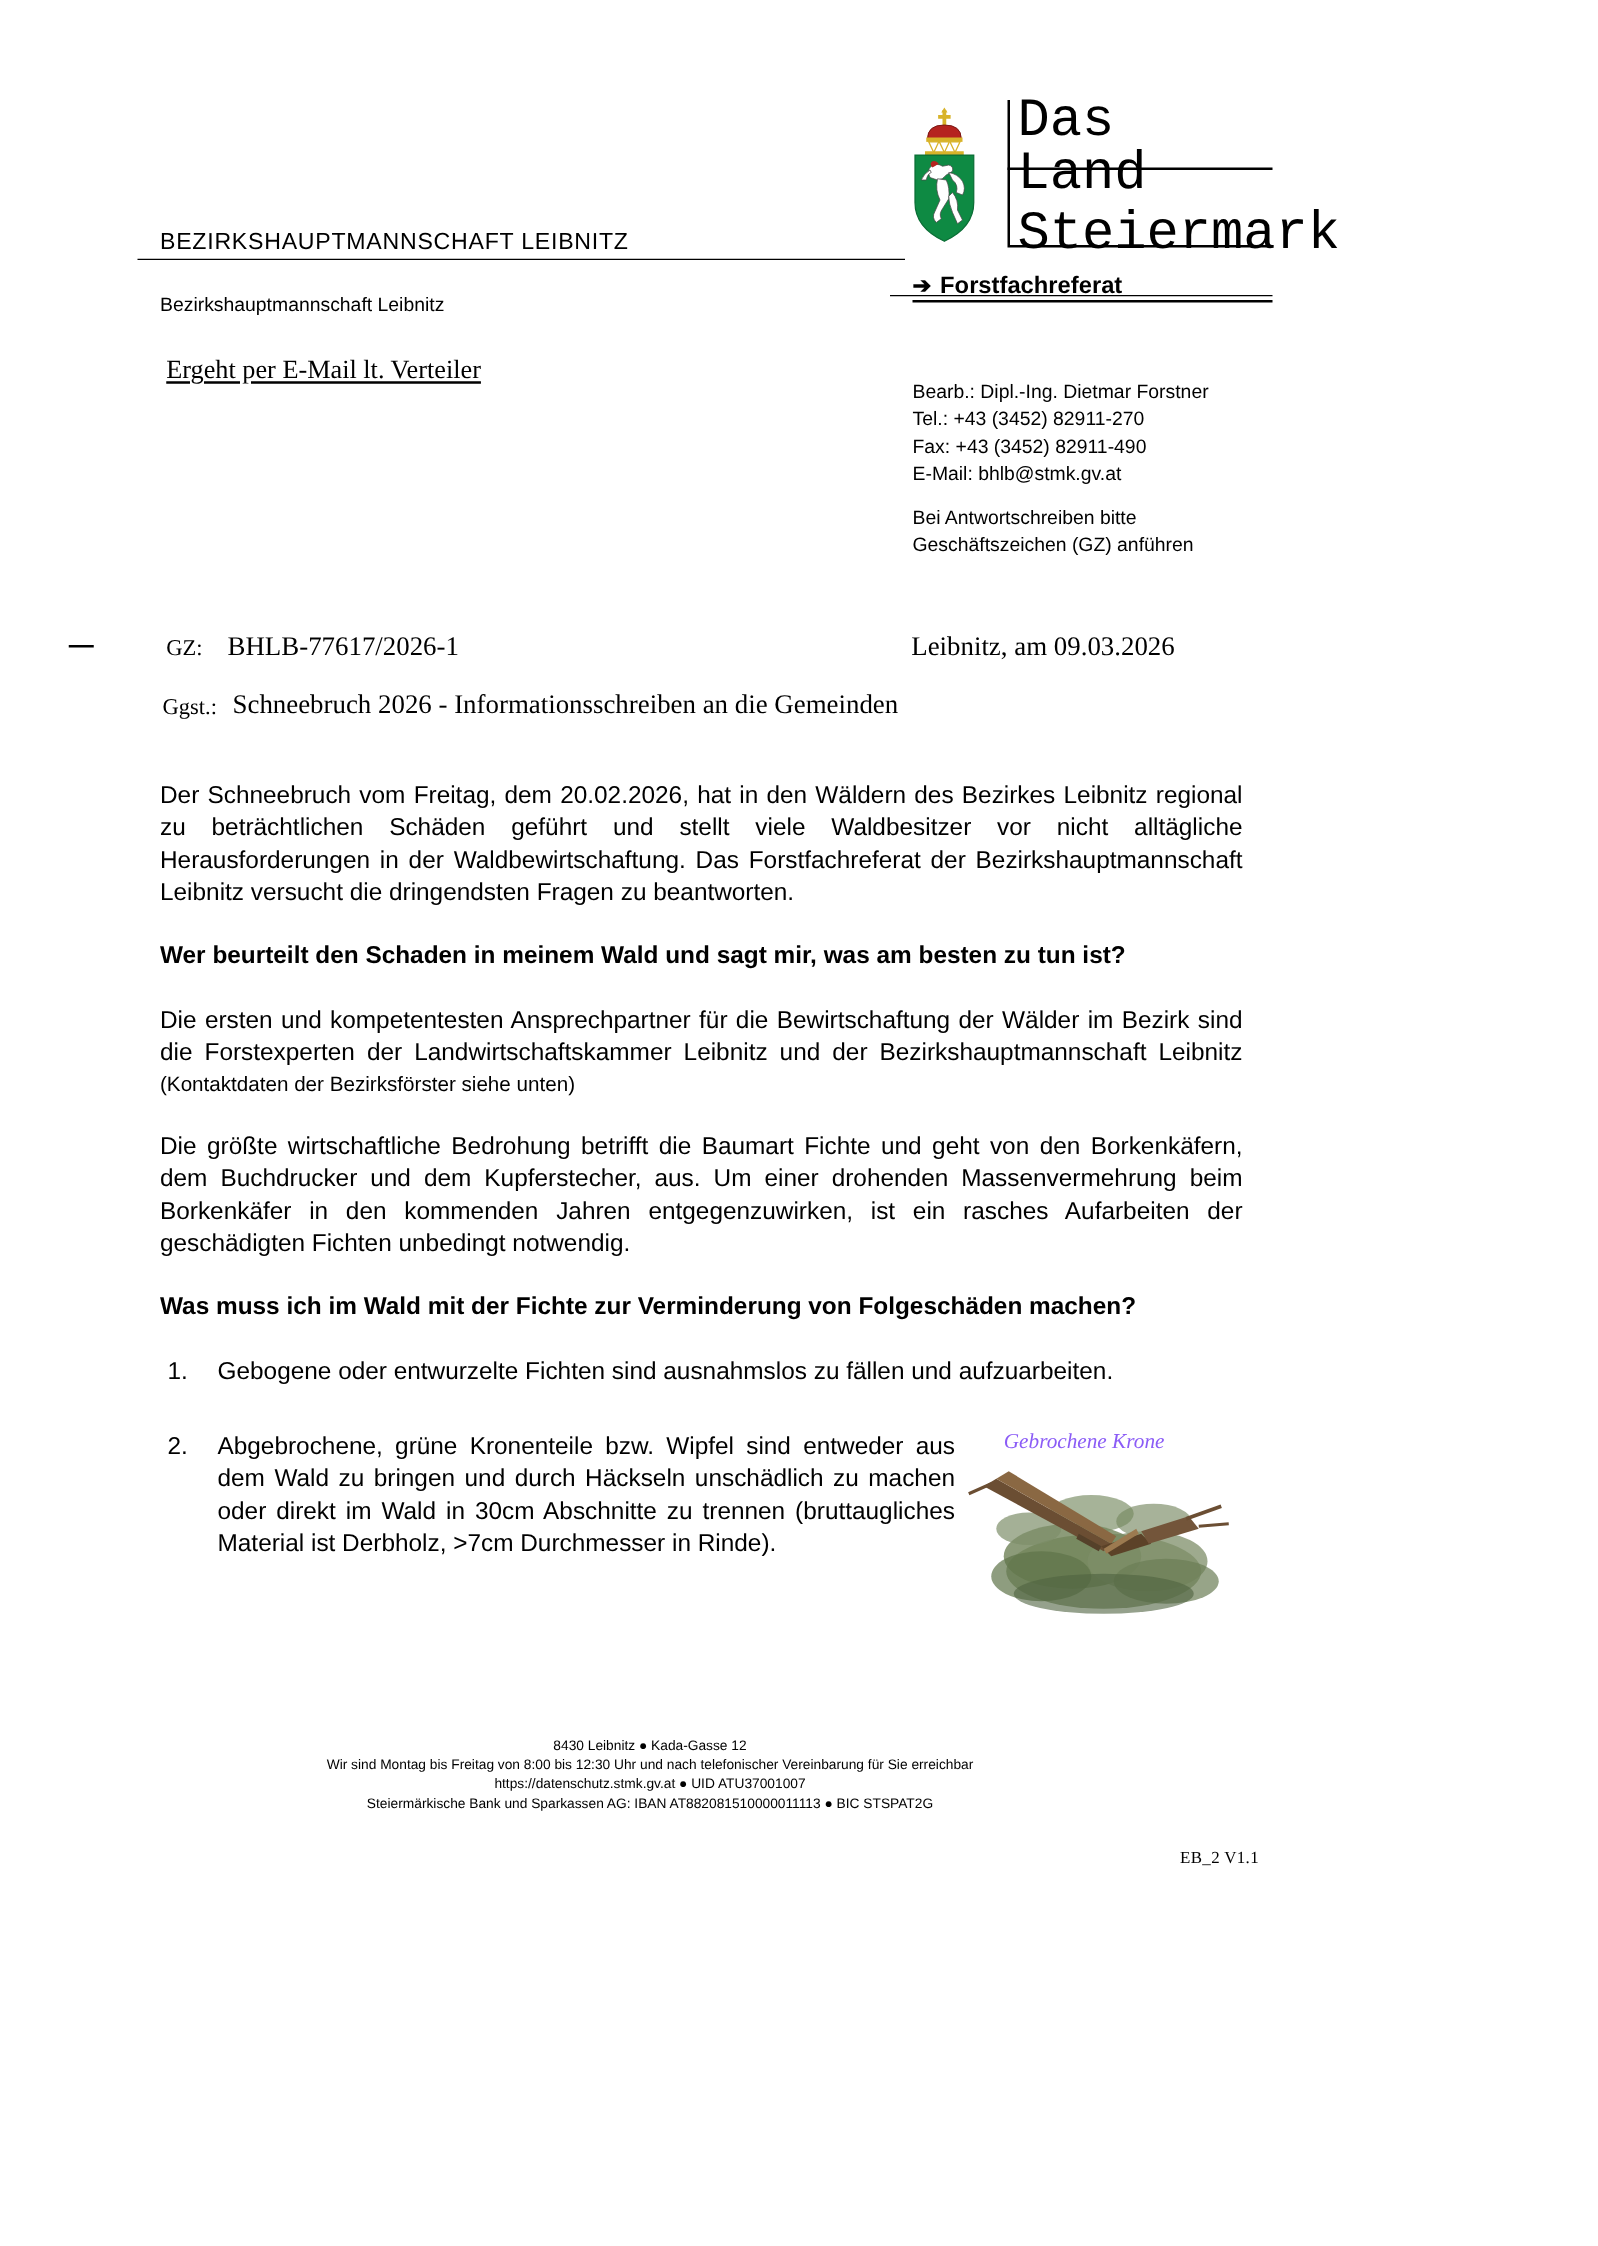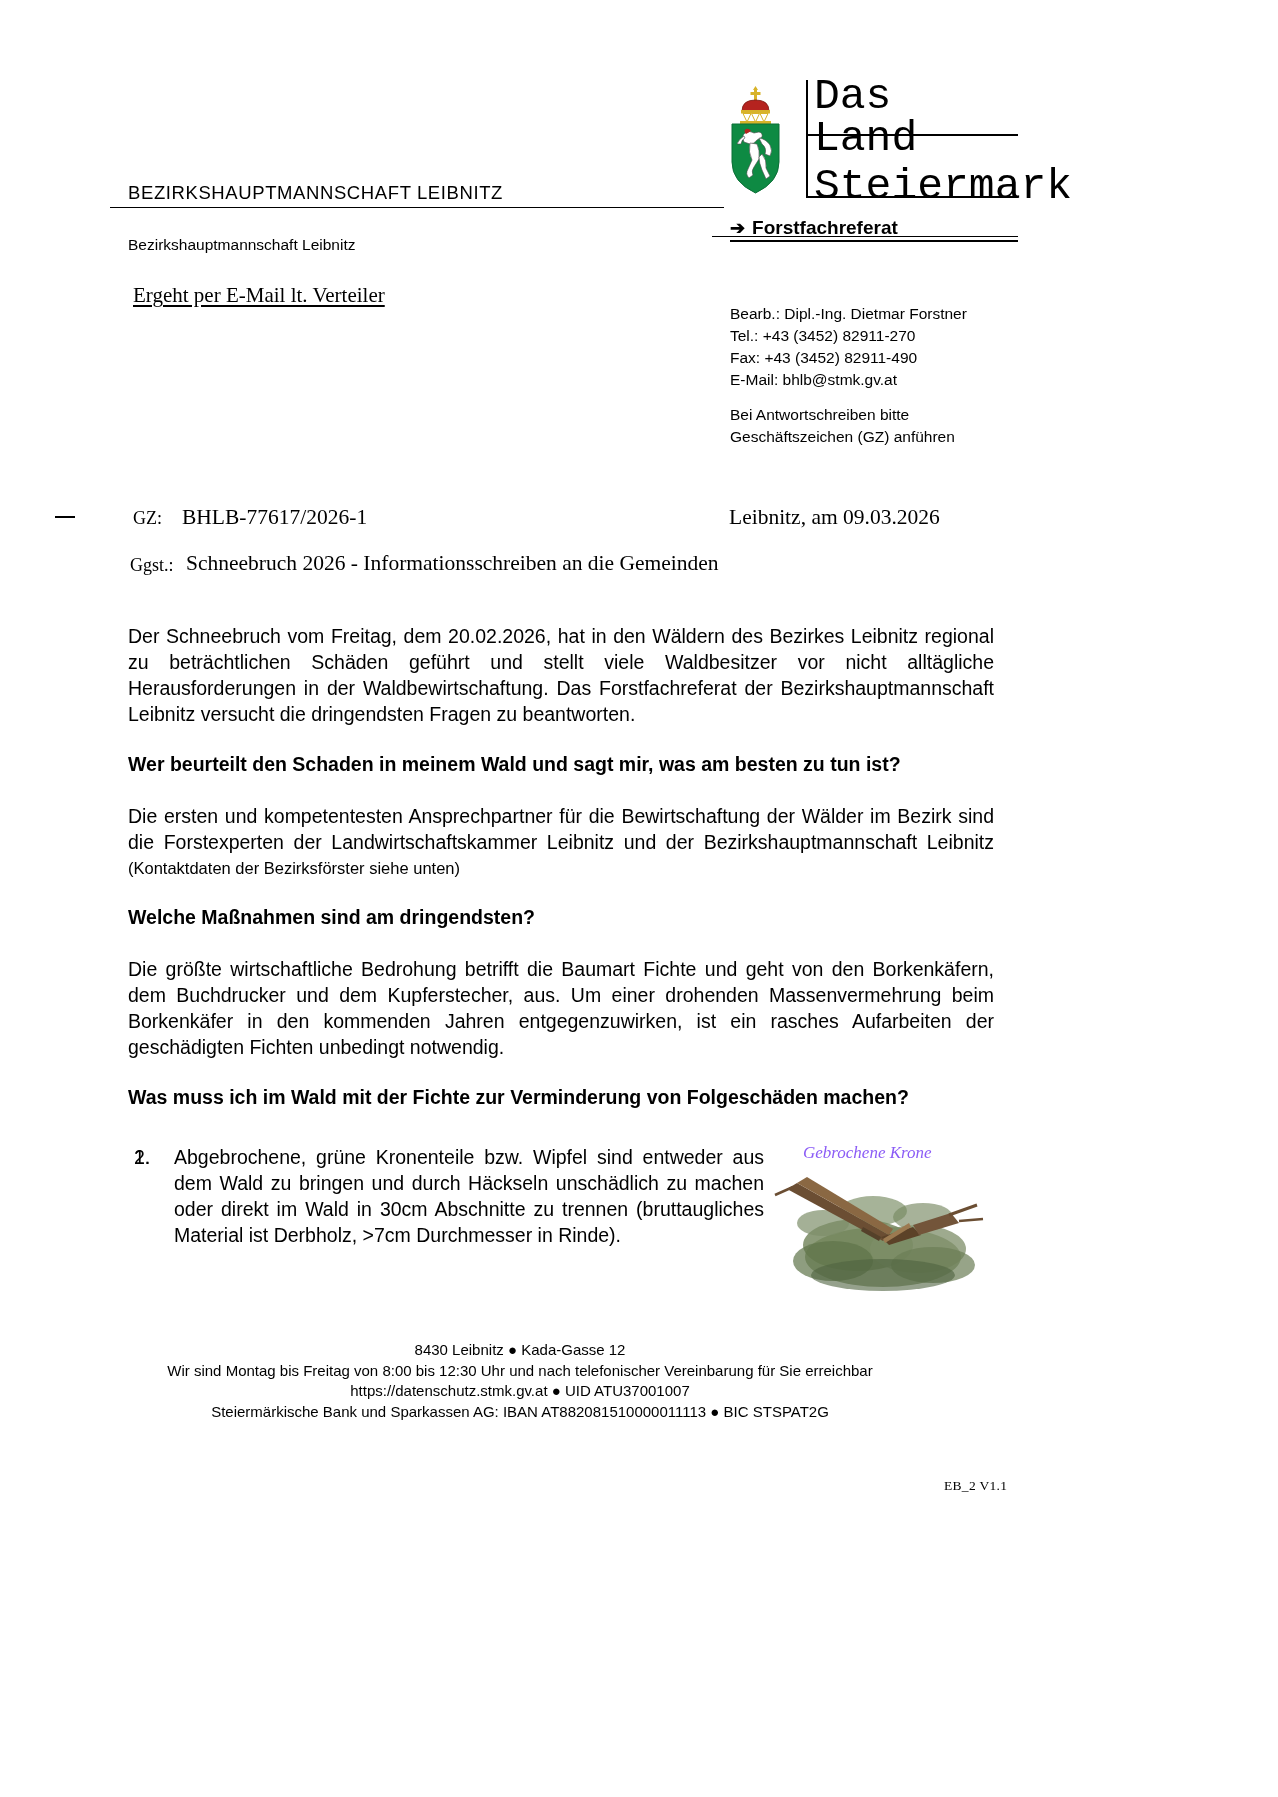--- a/index.html
+++ b/index.html
@@ -264,24 +264,24 @@
   .figure svg {
     position: absolute;
     left: 0;
     top: 22px;
   }
 
   
   .footer {
     position: absolute;
     left: 0;
-    top: 1340px;
+    top: 1390px;
     width: 1040px;
     text-align: center;
-    font-size: 15px;
+    font-size: 11px;
     line-height: 1.38;
   }
   .footer div { white-space: nowrap; }
   .footer-code {
     position: absolute;
     left: 944px;
     top: 1478px;
     font-family: "Liberation Serif", serif;
     font-size: 13.5px;
     letter-spacing: 0.3px;
@@ -360,29 +360,29 @@
   <div class="subj-label">Ggst.:</div>
   <div class="subj-value">Schneebruch 2026 - Informationsschreiben an die Gemeinden</div>
 
   <div class="body">
     <p>Der Schneebruch vom Freitag, dem 20.02.2026, hat in den Wäldern des Bezirkes Leibnitz regional zu beträchtlichen Schäden geführt und stellt viele Waldbesitzer vor nicht alltägliche Herausforderungen in der Waldbewirtschaftung. Das Forstfachreferat der Bezirkshauptmannschaft Leibnitz versucht die dringendsten Fragen zu beantworten.</p>
 
     <p class="q">Wer beurteilt den Schaden in meinem Wald und sagt mir, was am besten zu tun ist?</p>
 
     <p><span>Die ersten und kompetentesten Ansprechpartner für die Bewirtschaftung der Wälder im Bezirk sind die Forstexperten der Landwirtschaftskammer Leibnitz und der Bezirkshauptmannschaft Leibnitz </span><span class="small-inline">(Kontaktdaten der Bezirksförster siehe unten)</span></p>
 
-    <p class="q">Welche Maßnahmen sind am dringendsten?</p>
 
     <p>Die größte wirtschaftliche Bedrohung betrifft die Baumart Fichte und geht von den Borkenkäfern, dem Buchdrucker und dem Kupferstecher, aus. Um einer drohenden Massenvermehrung beim Borkenkäfer in den kommenden Jahren entgegenzuwirken, ist ein rasches Aufarbeiten der geschädigten Fichten unbedingt notwendig.</p>
 
     <p class="q">Was muss ich im Wald mit der Fichte zur Verminderung von Folgeschäden machen?</p>
 
     <ul class="list">
       <li>
         <span class="num">1.</span>
+        <span>Gebogene oder entwurzelte Fichten sind ausnahmslos zu fällen und aufzuarbeiten.</span>
       </li>
       <li class="li-narrow" style="margin-top:34px;">
         <span class="num">2.</span>
         <span>Abgebrochene, grüne Kronenteile bzw. Wipfel sind entweder aus dem Wald zu bringen und durch Häckseln unschädlich zu machen oder direkt im Wald in 30cm Abschnitte zu trennen (bruttaugliches Material ist Derbholz, &gt;7cm Durchmesser in Rinde).</span>
       </li>
     </ul>
   </div>
 
   <div class="figure">
     <div class="cap">Gebrochene Krone</div>

